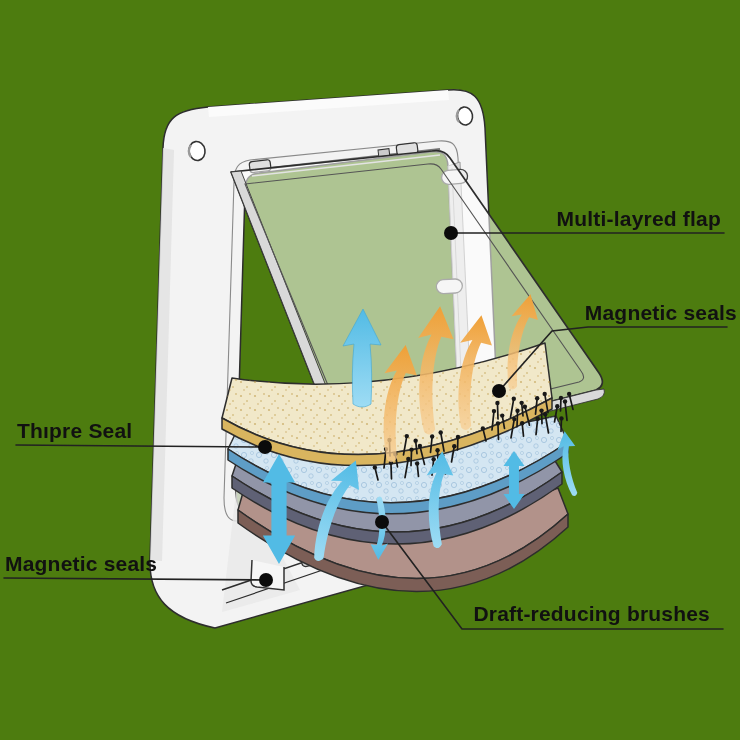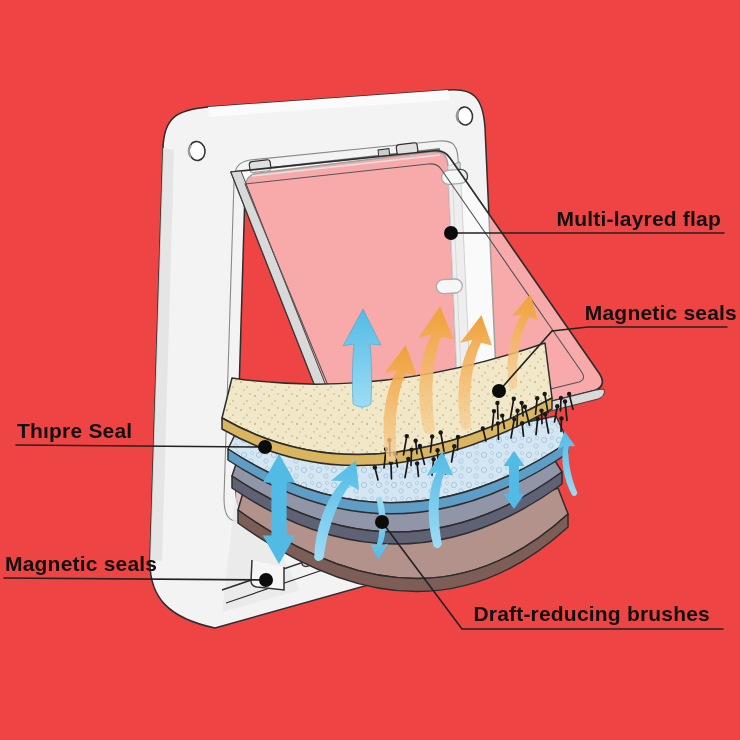--- a/index.html
+++ b/index.html
@@ -1,16 +1,16 @@
 <!DOCTYPE html>
 <html><head>
 <meta charset="utf-8">
 <style>
   html,body{margin:0;padding:0;background:#ffffff;}
-  #stage{position:relative;width:740px;height:740px;background:#ef4444;overflow:hidden;
+  #stage{position:relative;width:740px;height:740px;background:#4d7c0f;overflow:hidden;
          font-family:"Liberation Sans", sans-serif;}
   svg{display:block;}
   .outl{stroke:#2d2d2d;stroke-width:1.5;stroke-linejoin:round;}
   .thin{stroke:#8a8a8a;stroke-width:1.1;fill:none;}
   .leader{stroke:#222222;stroke-width:1.6;fill:none;stroke-linecap:round;}
   .label{fill:#111111;font-weight:600;font-size:21px;letter-spacing:0.2px;}
   .dot{fill:#0b0b0b;}
   .pin{stroke:#181818;stroke-width:1.7;stroke-linecap:round;}
   .pinhead{fill:#181818;}
 </style>

